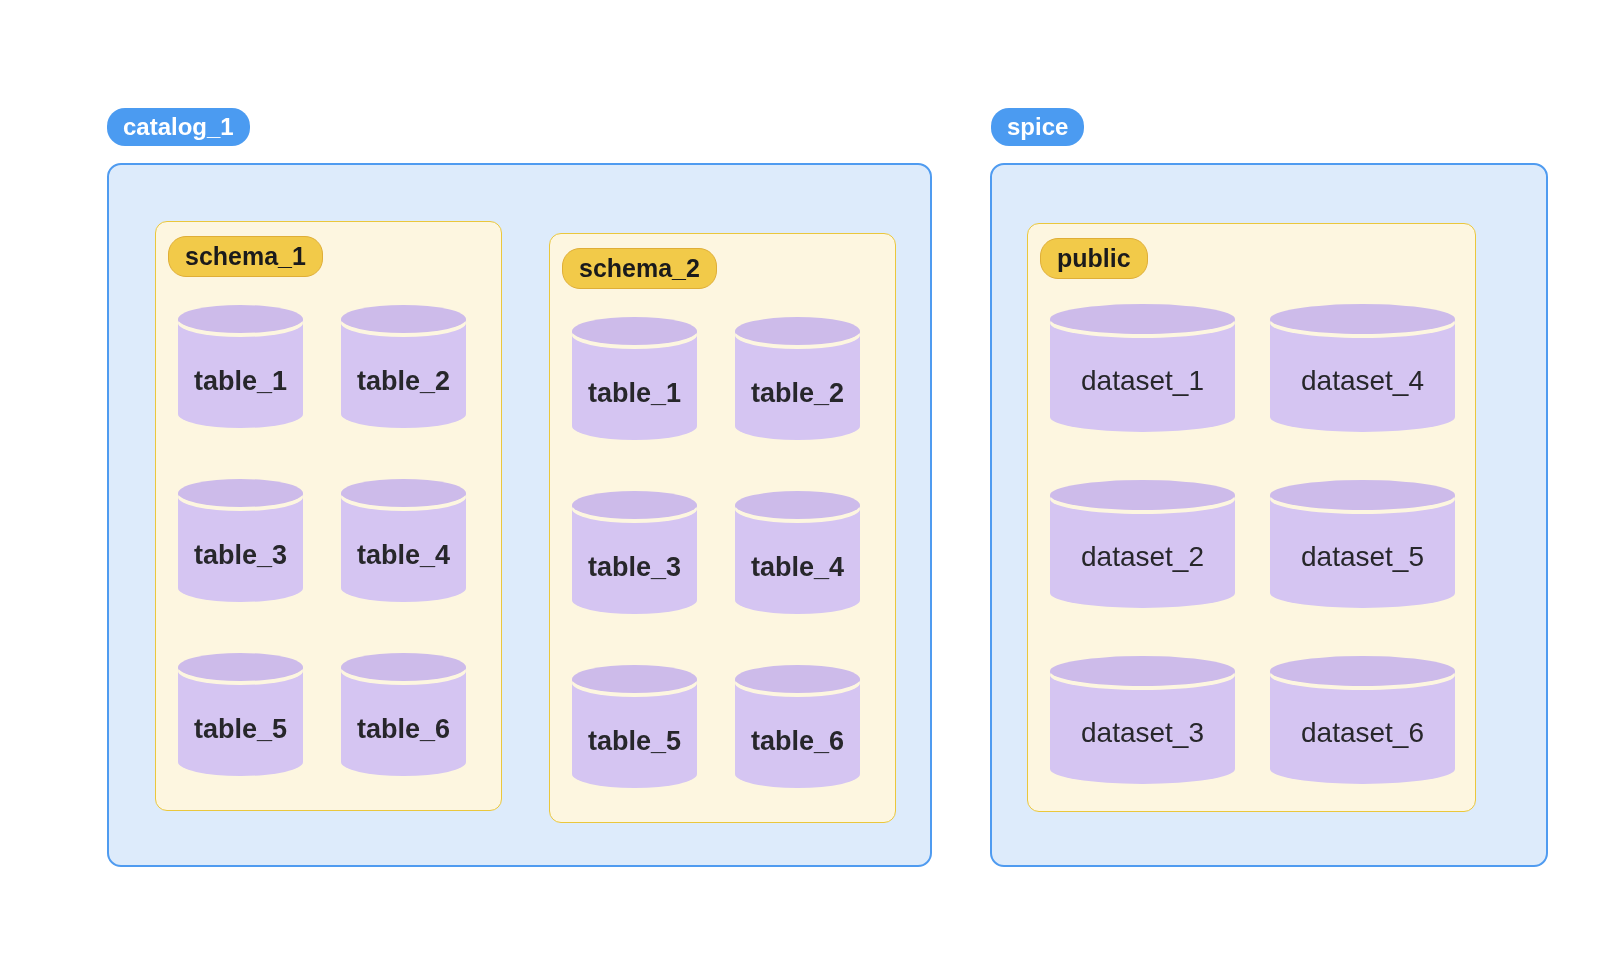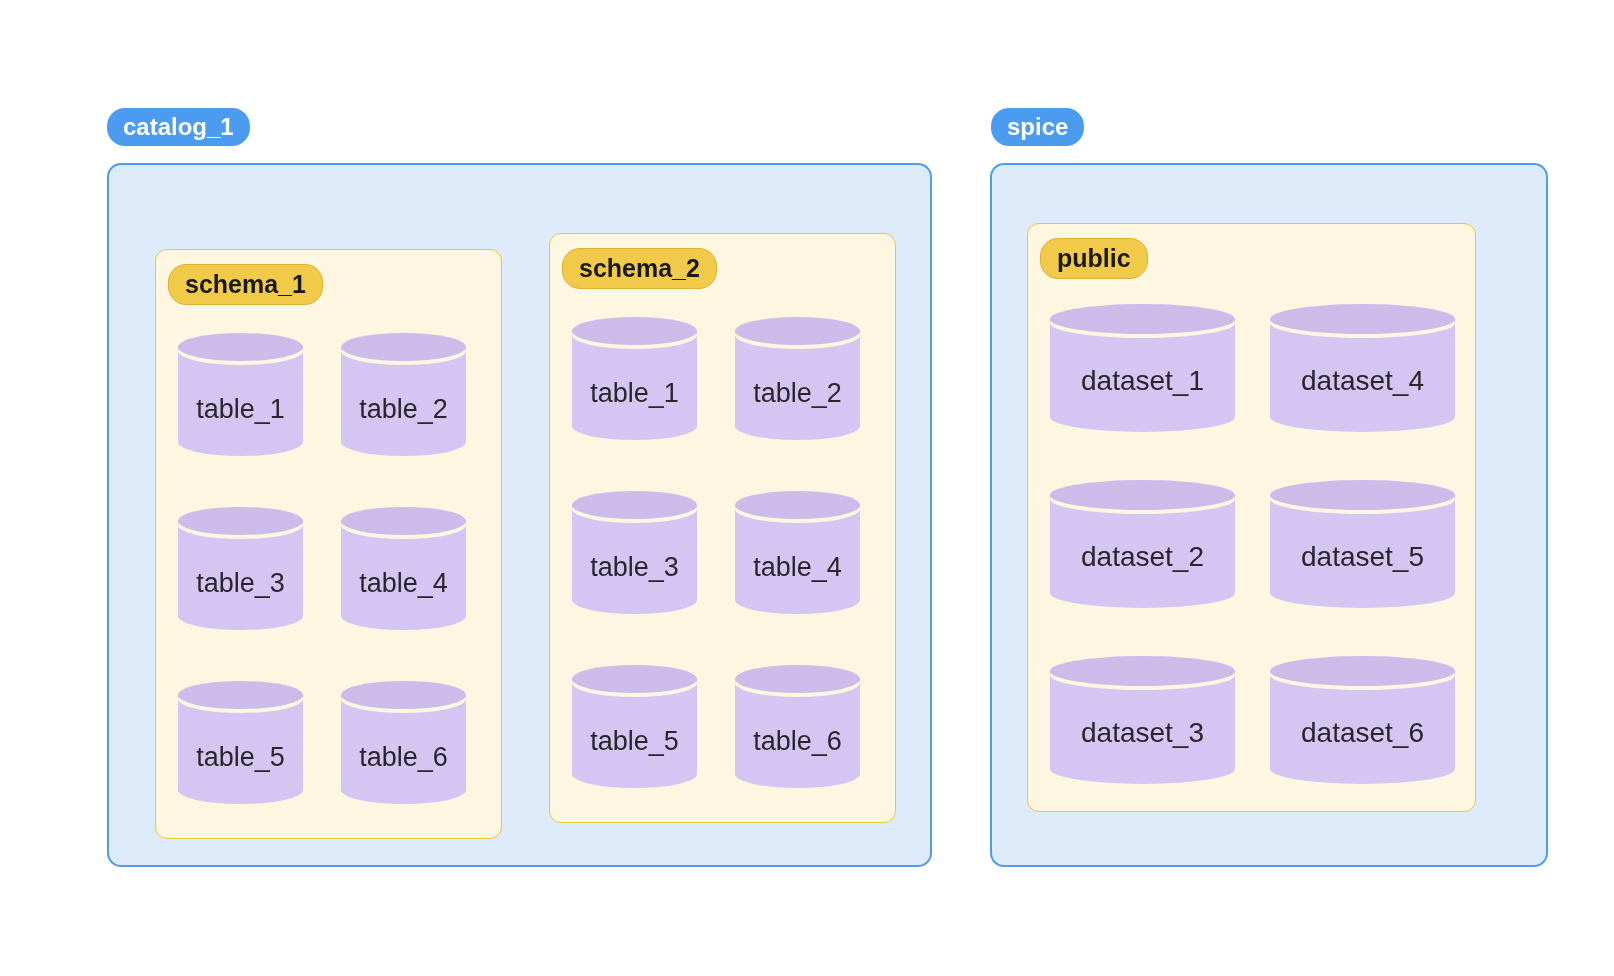--- a/index.html
+++ b/index.html
@@ -54,35 +54,36 @@
   #spice-container   { left: 990px; top: 163px; width: 558px; height: 704px; }
 
   
   .schema-box {
     position: absolute;
     background: #fdf6e0;
     border: 1.5px solid #eac73c;
     border-radius: 12px;
     box-sizing: border-box;
   }
-  #schema-1-box { left: 46px;  top: 84px; width: 347px; height: 590px; }
+  #schema-1-box { left: 46px;  top: 56px; width: 347px; height: 590px; }
   #schema-2-box { left: 440px; top: 68px; width: 347px; height: 590px; }
   #public-box   { left: 35px;  top: 58px; width: 449px; height: 589px; }
 
   .schema-box .badge.yellow { left: 12px; top: 14px; }
 
   
   .grid {
     position: absolute;
     display: grid;
   }
   .grid.tables {
     left: 22px; top: 83px;
     grid-template-columns: repeat(2, 125px);
     gap: 51px 38px;
+    font-weight: bold;
   }
   .grid.datasets {
     left: 22px; top: 80px;
     grid-template-columns: repeat(2, 185px);
     gap: 48px 35px;
   }
 
   
   .cyl { position: relative; }
   .cyl .cyl-top {

